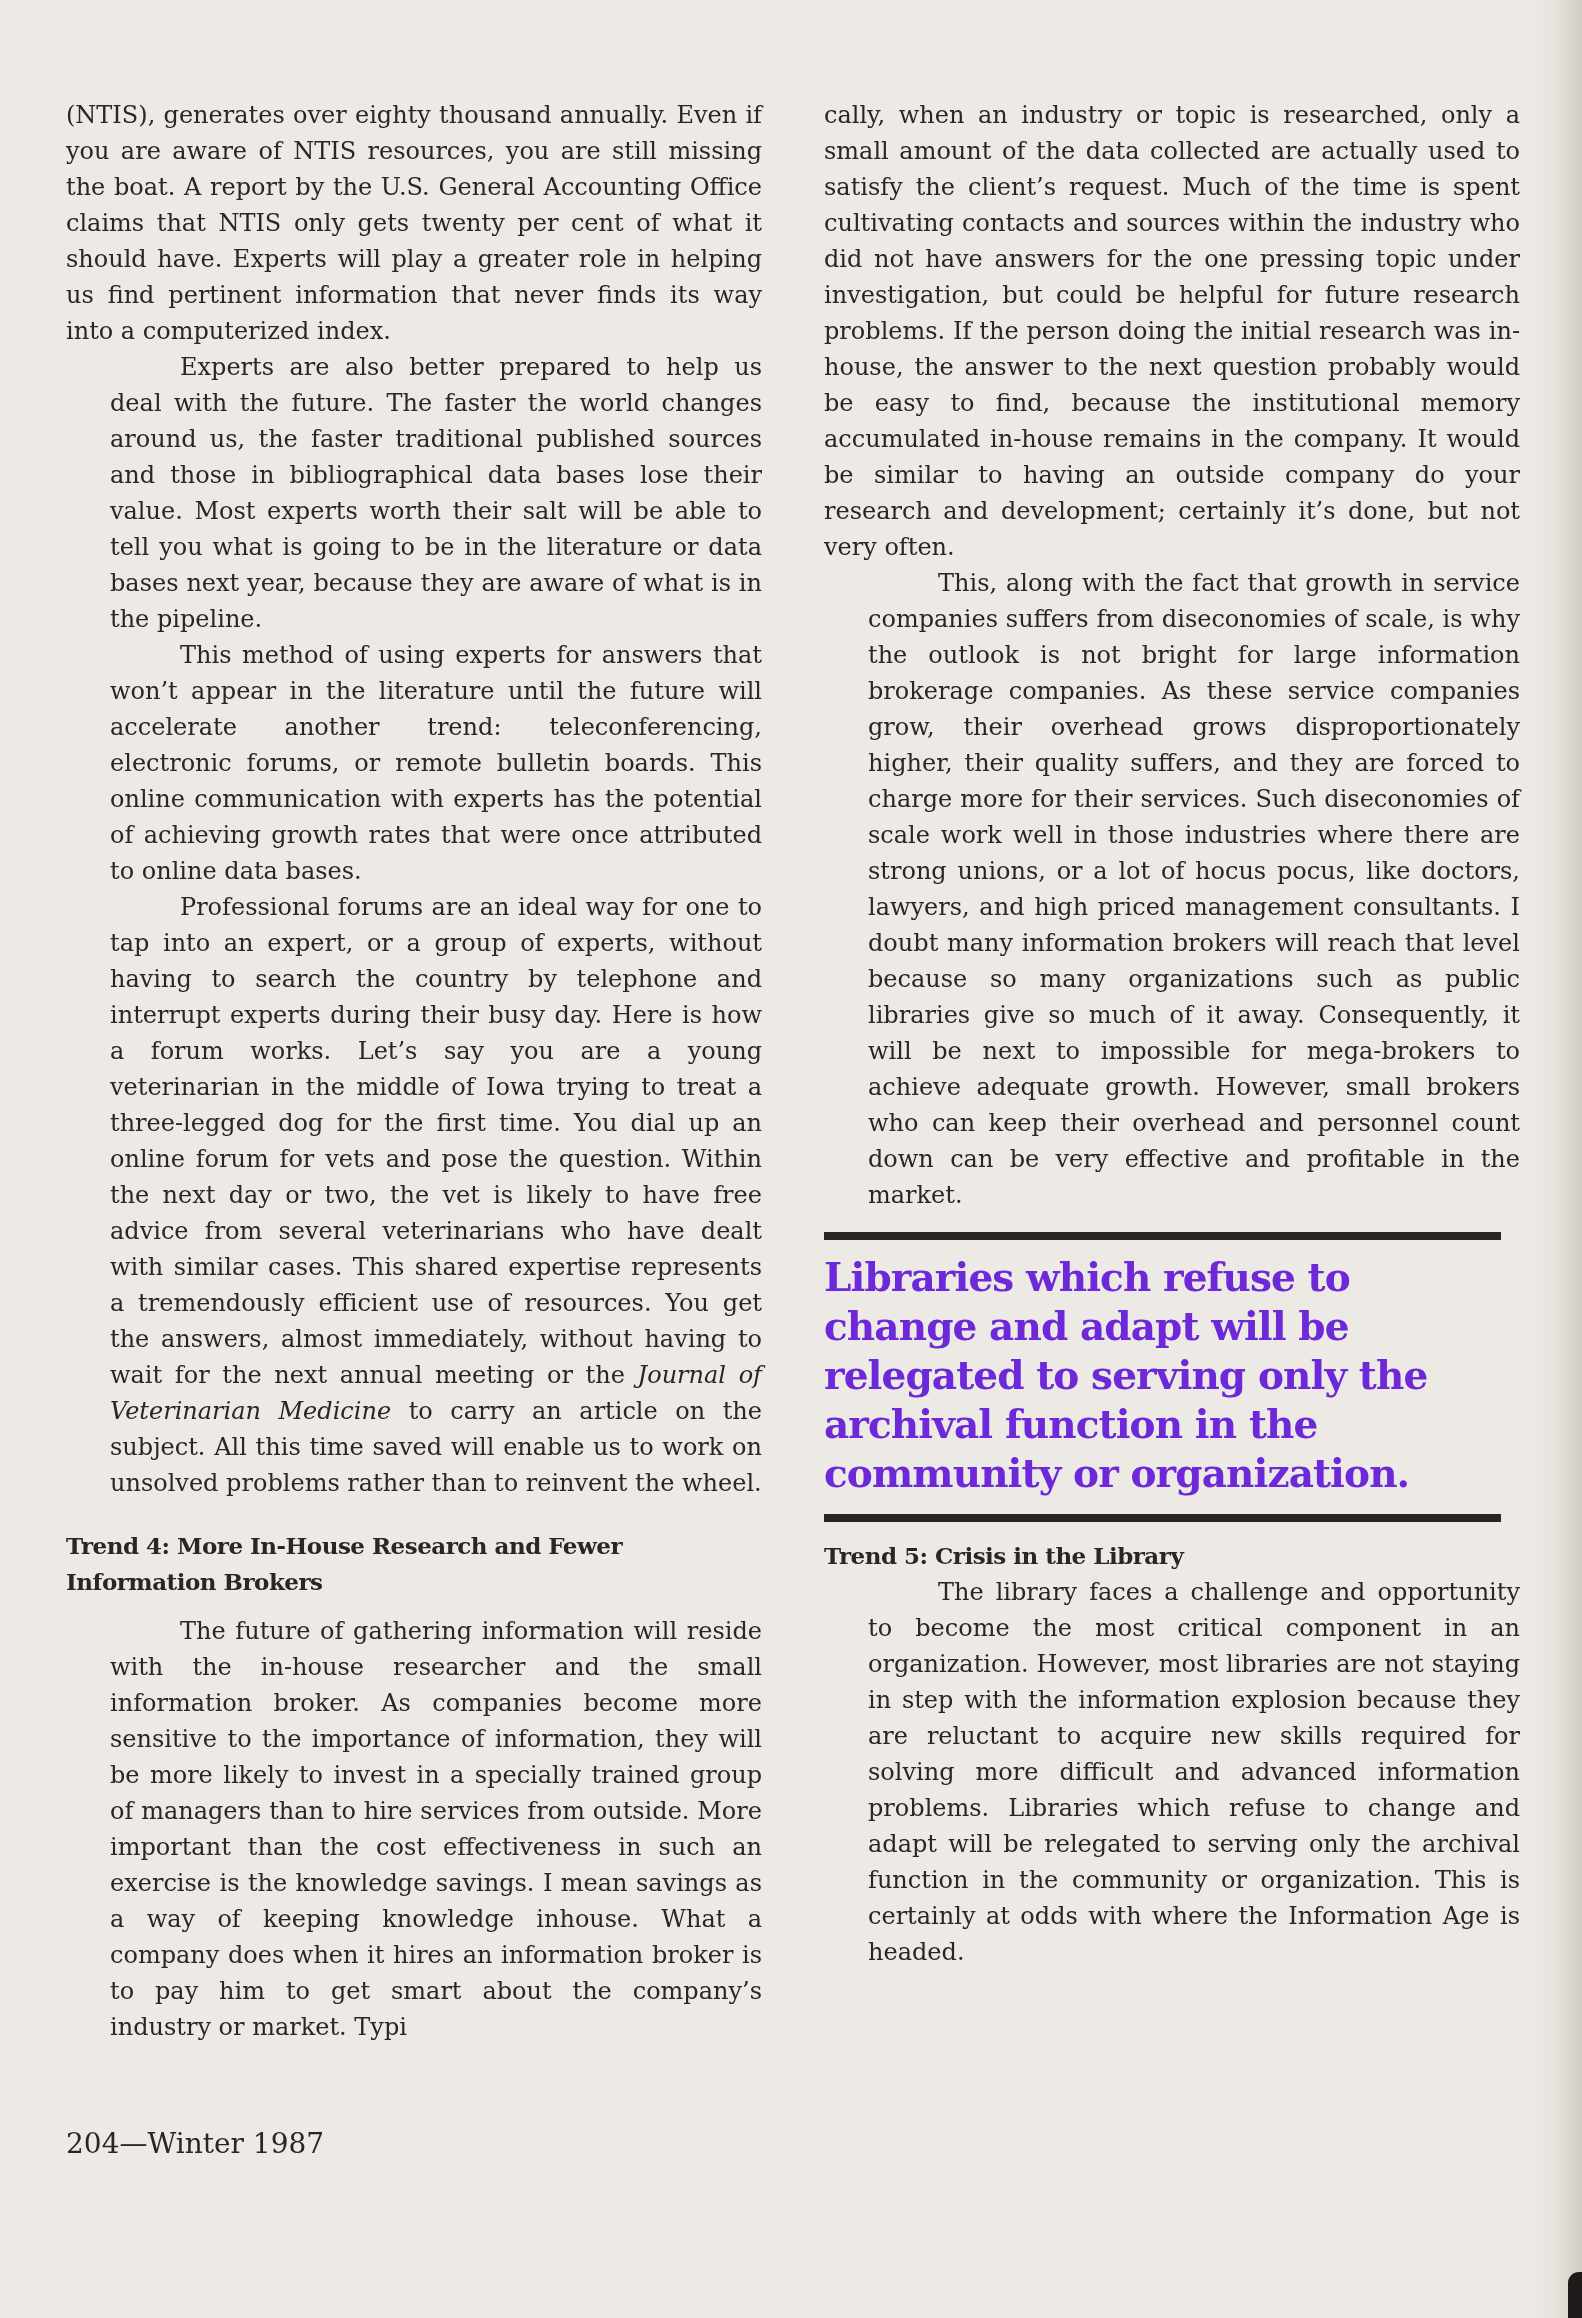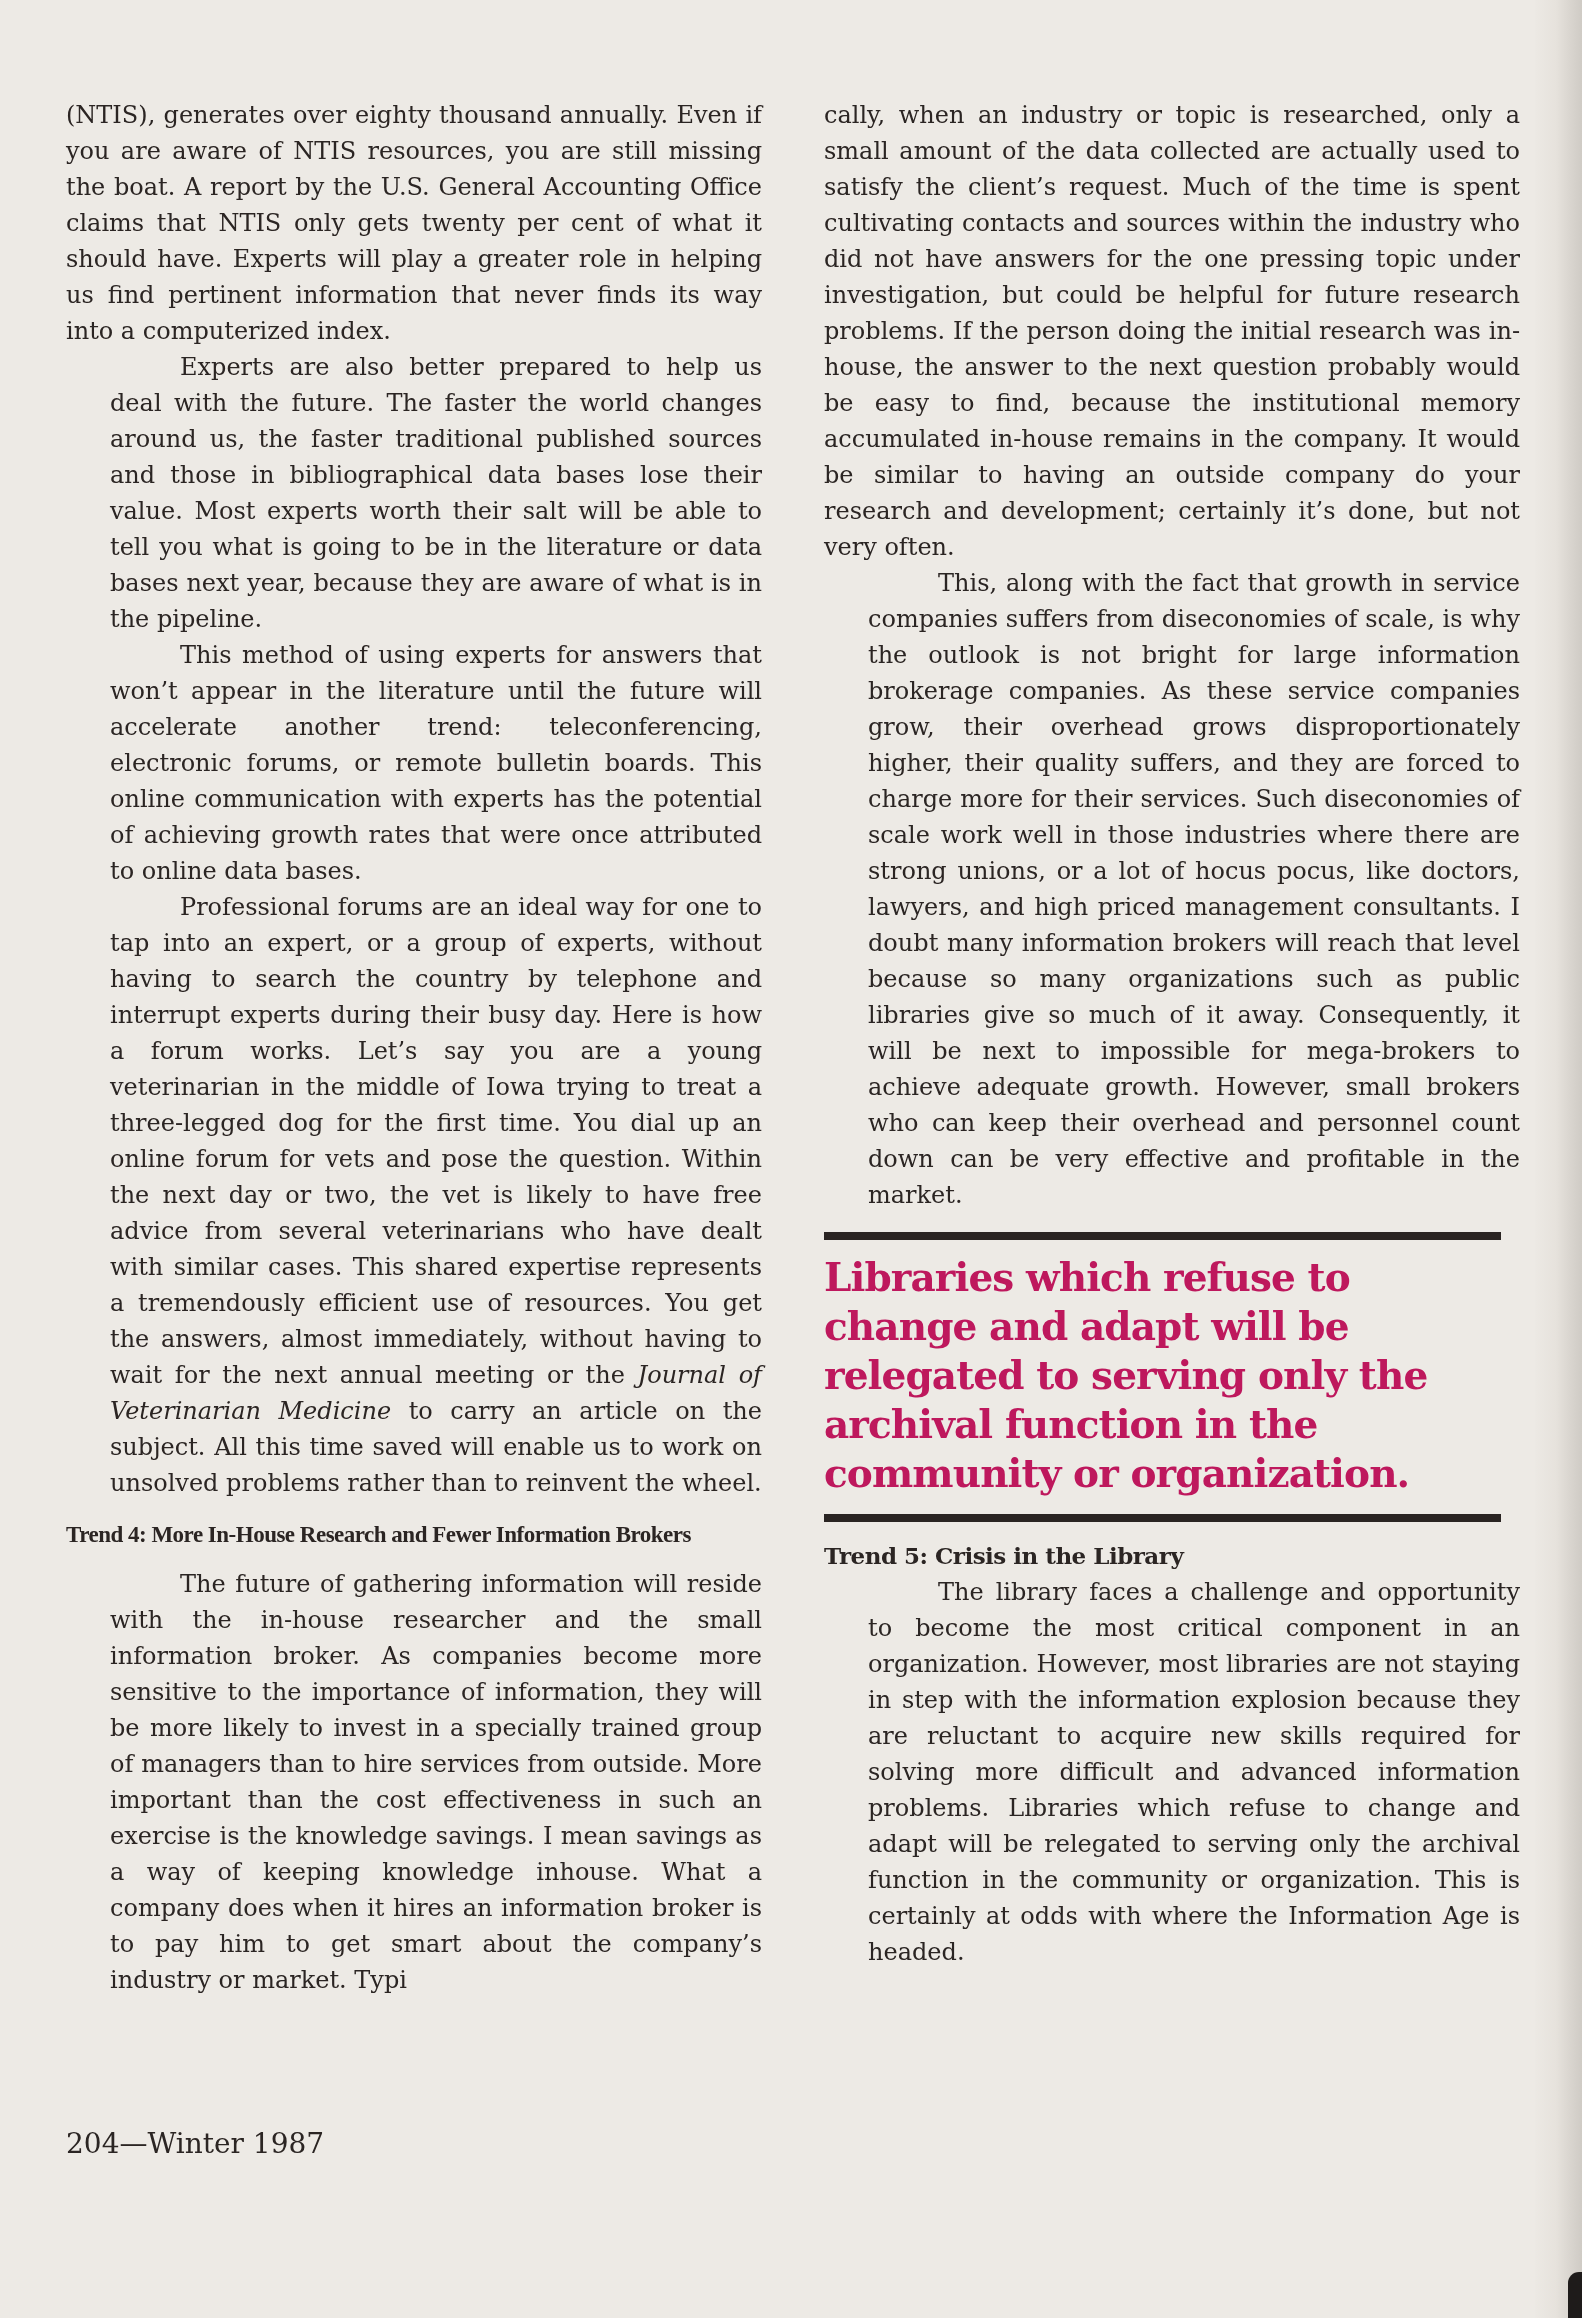--- a/index.html
+++ b/index.html
@@ -41,40 +41,40 @@
     .para em { font-style: italic; }
     .section-heading {
       font-family: "DejaVu Serif", "Liberation Serif", serif;
       font-weight: bold;
       font-size: 23px;
       line-height: 36px;
       letter-spacing: -0.5px;
       text-align: left;
       margin: 0;
     }
-    .col-left .section-heading { margin-top: 16px; margin-bottom: 12.7px; font-family: Liberation Serif, serif; }
+    .col-left .section-heading { margin-top: 27px; margin-bottom: 12.7px; }
     .col-right .section-heading { margin-top: 0; }
     .pullquote {
       margin-top: 19px;
       margin-bottom: 16px;
       width: 677px;
     }
     .pullquote .rule {
       height: 8px;
       background: #2a2422;
     }
     .pullquote .quote-text {
       font-family: "DejaVu Serif", "Liberation Serif", serif;
       font-weight: bold;
       font-size: 39px;
       line-height: 49px;
       letter-spacing: -0.9px;
       text-align: left;
       margin: 12.7px 0 16px 0;
-      color: #be185d;
+      color: #6d28d9;
     }
     .folio {
       position: absolute;
       left: 66px;
       top: 2128px;
       font-size: 28px;
       line-height: 32px;
     }
   </style>
 </head>

